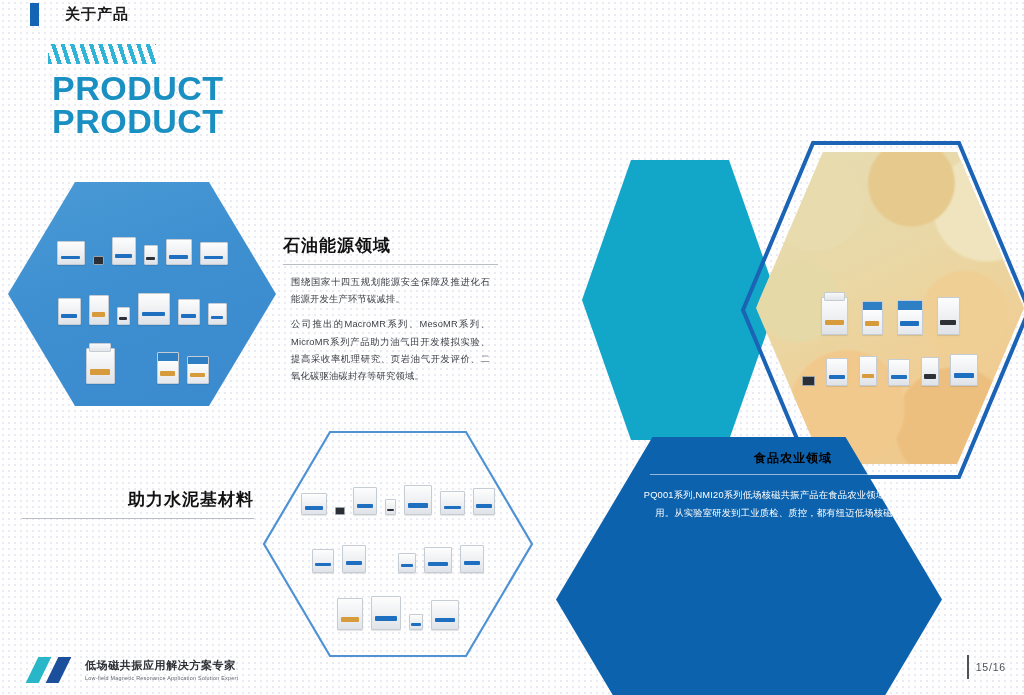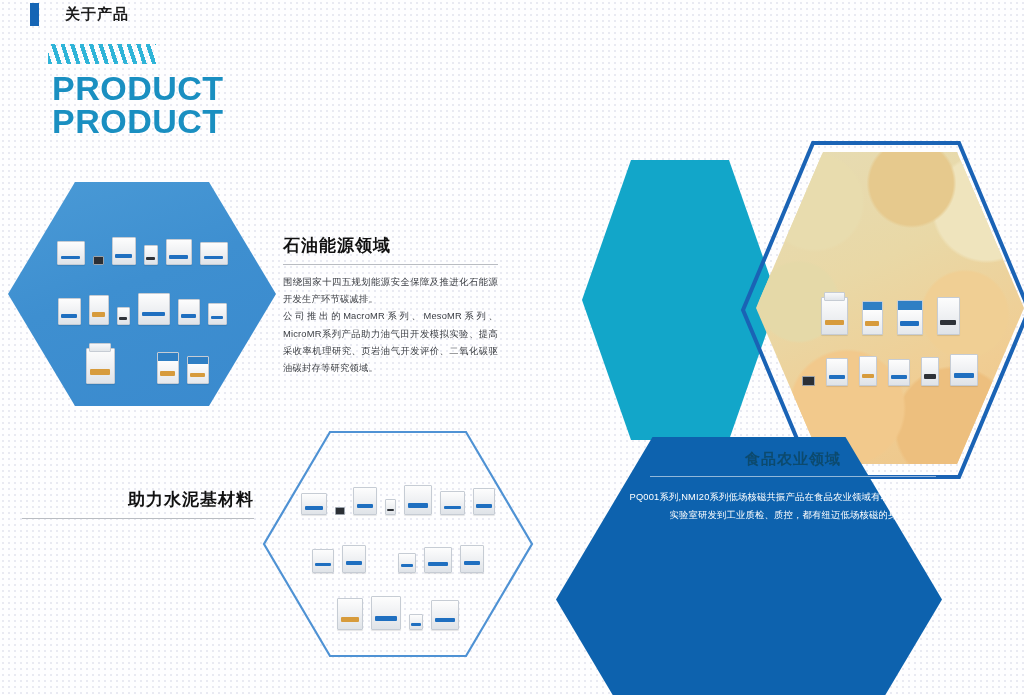--- a/index.html
+++ b/index.html
@@ -152,24 +152,24 @@
   .sec-title{
     font-size:17px;font-weight:bold;color:#111111;letter-spacing:1px;
     margin:0 0 7px 0;
   }
   .sec-rule{height:1px;background:#b9bcc2;margin-bottom:9px;}
   .sec-body{
     font-size:9.3px;line-height:1.85;color:#3a3d42;
     letter-spacing:0.2px;text-align:justify;
   }
   .sec-geo .sec-body{text-align:right;}
-  .sec-food .sec-title{color:#0c4a6e;font-size:15px;}
+  .sec-food .sec-title{color:#000000;font-size:12px;}
   .sec-food .sec-rule{background:rgba(255,255,255,0.55);margin:0 22px 11px 22px;}
   .sec-food .sec-body{color:#ffffff;text-align:center;font-size:9.3px;line-height:1.95;}
-  .sec-body p{margin:0;}
+  .sec-body p{margin:8px;}
 
   
   .footer{position:absolute;left:0;right:0;bottom:0;height:60px;}
   .logo-wrap{
     position:absolute;left:30px;bottom:12px;
     display:flex;align-items:center;gap:9px;
   }
   .logo-marks{position:relative;width:46px;height:26px;}
   .slash{
     position:absolute;top:0;width:13px;height:26px;
@@ -314,14 +314,30 @@
   <div class="hex hex-navy"></div>
 
   <div class="sec-food">
     <div class="sec-title">食品农业领域</div>
     <div class="sec-rule"></div>
     <div class="sec-body">
       <p>PQ001系列,NMI20系列低场核磁共振产品在食品农业领域有着广泛的应用。从实验室研发到工业质检、质控，都有纽迈低场核磁的身影。</p>
     </div>
   </div>
 
+  <div class="footer">
+    <div class="logo-wrap">
+      <div class="logo-marks">
+        <span class="slash a"></span>
+        <span class="slash b"></span>
+      </div>
+      <div>
+        <div class="logo-text-cn">低场磁共振应用解决方案专家</div>
+        <div class="logo-text-en">Low-field Magnetic Resonance Application Solution Expert</div>
+      </div>
+    </div>
+    <div class="pageno">
+      <span class="tick"></span>
+      <span class="num">15/16</span>
+    </div>
+  </div>
 
 </div>
 
 </body></html>

